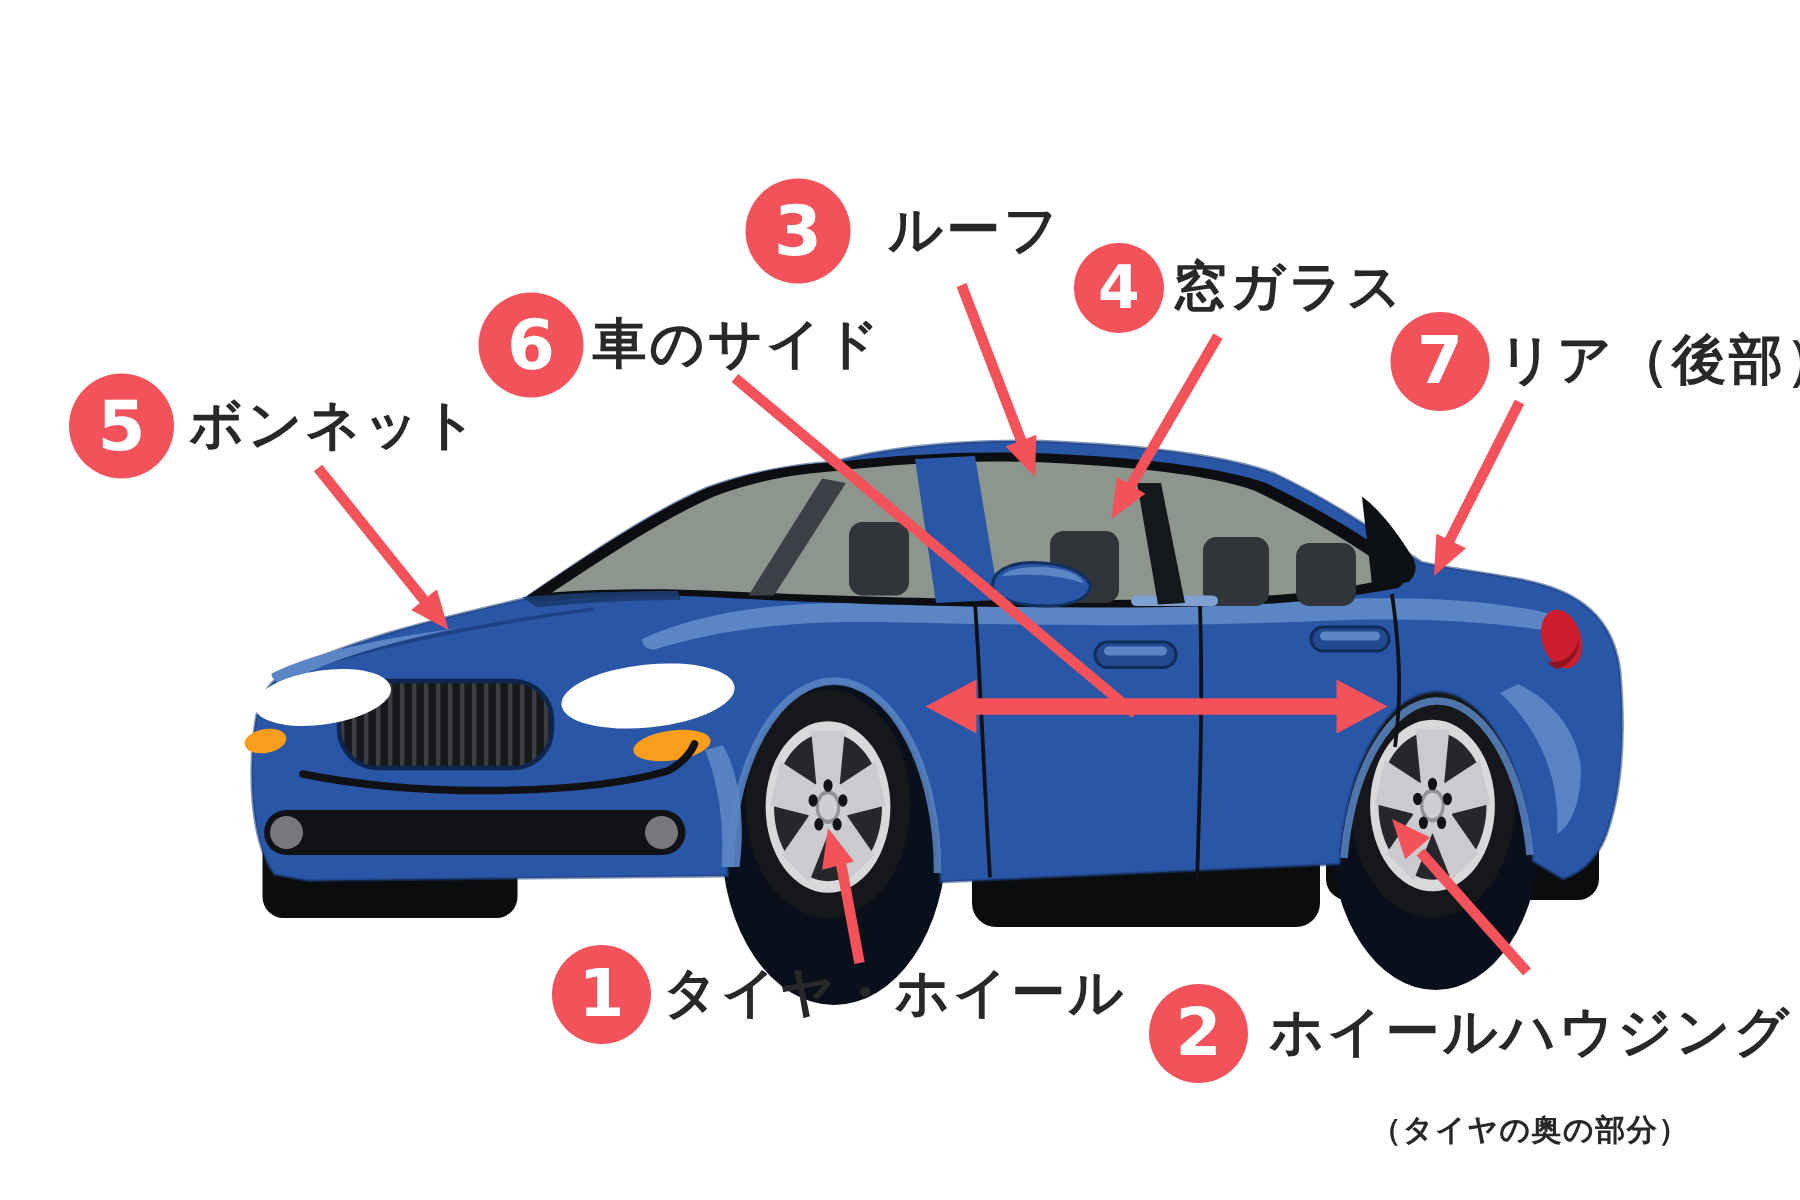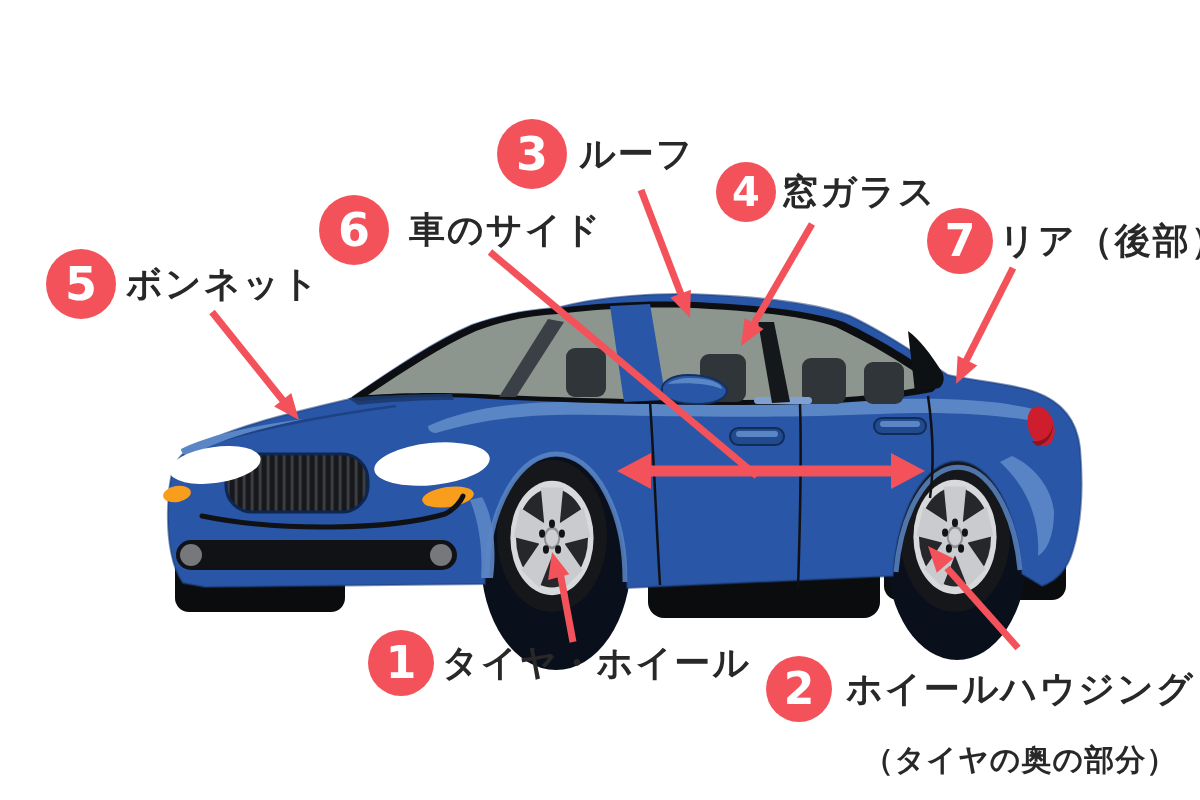--- a/index.html
+++ b/index.html
@@ -17,21 +17,21 @@
     font-weight:bold;line-height:1;flex:0 0 auto;
   }
   .b70{width:70px;height:70px;font-size:46px;}
   .b66{width:66px;height:66px;font-size:44px;}
   .b60{width:60px;height:60px;font-size:40px;}
   .ltext{
     color:#282828;font-weight:bold;font-size:36px;letter-spacing:2px;
     white-space:nowrap;
   }
   .lsub{
-    color:#282828;font-weight:bold;font-size:30px;letter-spacing:1px;
+    color:#282828;font-weight:bold;font-size:20px;letter-spacing:1px;
     white-space:nowrap;
   }
   .tcol{display:flex;flex-direction:column;}
 </style>
 </head>
 <body style="--accent: #F3525B;">
 
 <div class="stage">
 
 <svg class="car" width="1200" height="800" viewBox="0 0 1200 800">
@@ -268,36 +268,36 @@
 <div class="label" style="left:766px;top:656px;">
   <span class="badge b66">2</span>
   <span class="tcol" style="margin-left:14px;gap:14px;">
     <span class="ltext" style="line-height:66px;">ホイールハウジング</span>
     <span class="lsub" style="align-self:center;margin-top:4px;">（タイヤの奥の部分）</span>
   </span>
 </div>
 
 <div class="label" style="left:497px;top:119px;">
   <span class="badge b70">3</span>
-  <span class="ltext" style="margin-left:12px;line-height:70px;">ルーフ</span>
+  <span class="ltext" style="margin-left:25px;line-height:70px;">ルーフ</span>
 </div>
 
 <div class="label" style="left:716px;top:162px;">
   <span class="badge b60">4</span>
   <span class="ltext" style="margin-left:6px;line-height:60px;text-align:right;">窓ガラス</span>
 </div>
 
 <div class="label" style="left:46px;top:249px;">
   <span class="badge b70">5</span>
   <span class="ltext" style="margin-left:10px;line-height:70px;">ボンネット</span>
 </div>
 
 <div class="label" style="left:319px;top:195px;">
   <span class="badge b70">6</span>
-  <span class="ltext" style="margin-left:20px;line-height:70px;text-align:right;">車のサイド</span>
+  <span class="ltext" style="margin-left:6px;line-height:70px;text-align:right;">車のサイド</span>
 </div>
 
 <div class="label" style="left:927px;top:208px;">
   <span class="badge b66">7</span>
   <span class="ltext" style="margin-left:6px;line-height:66px;">リア（後部）</span>
 </div>
 
 </div>
 
 </body></html>

